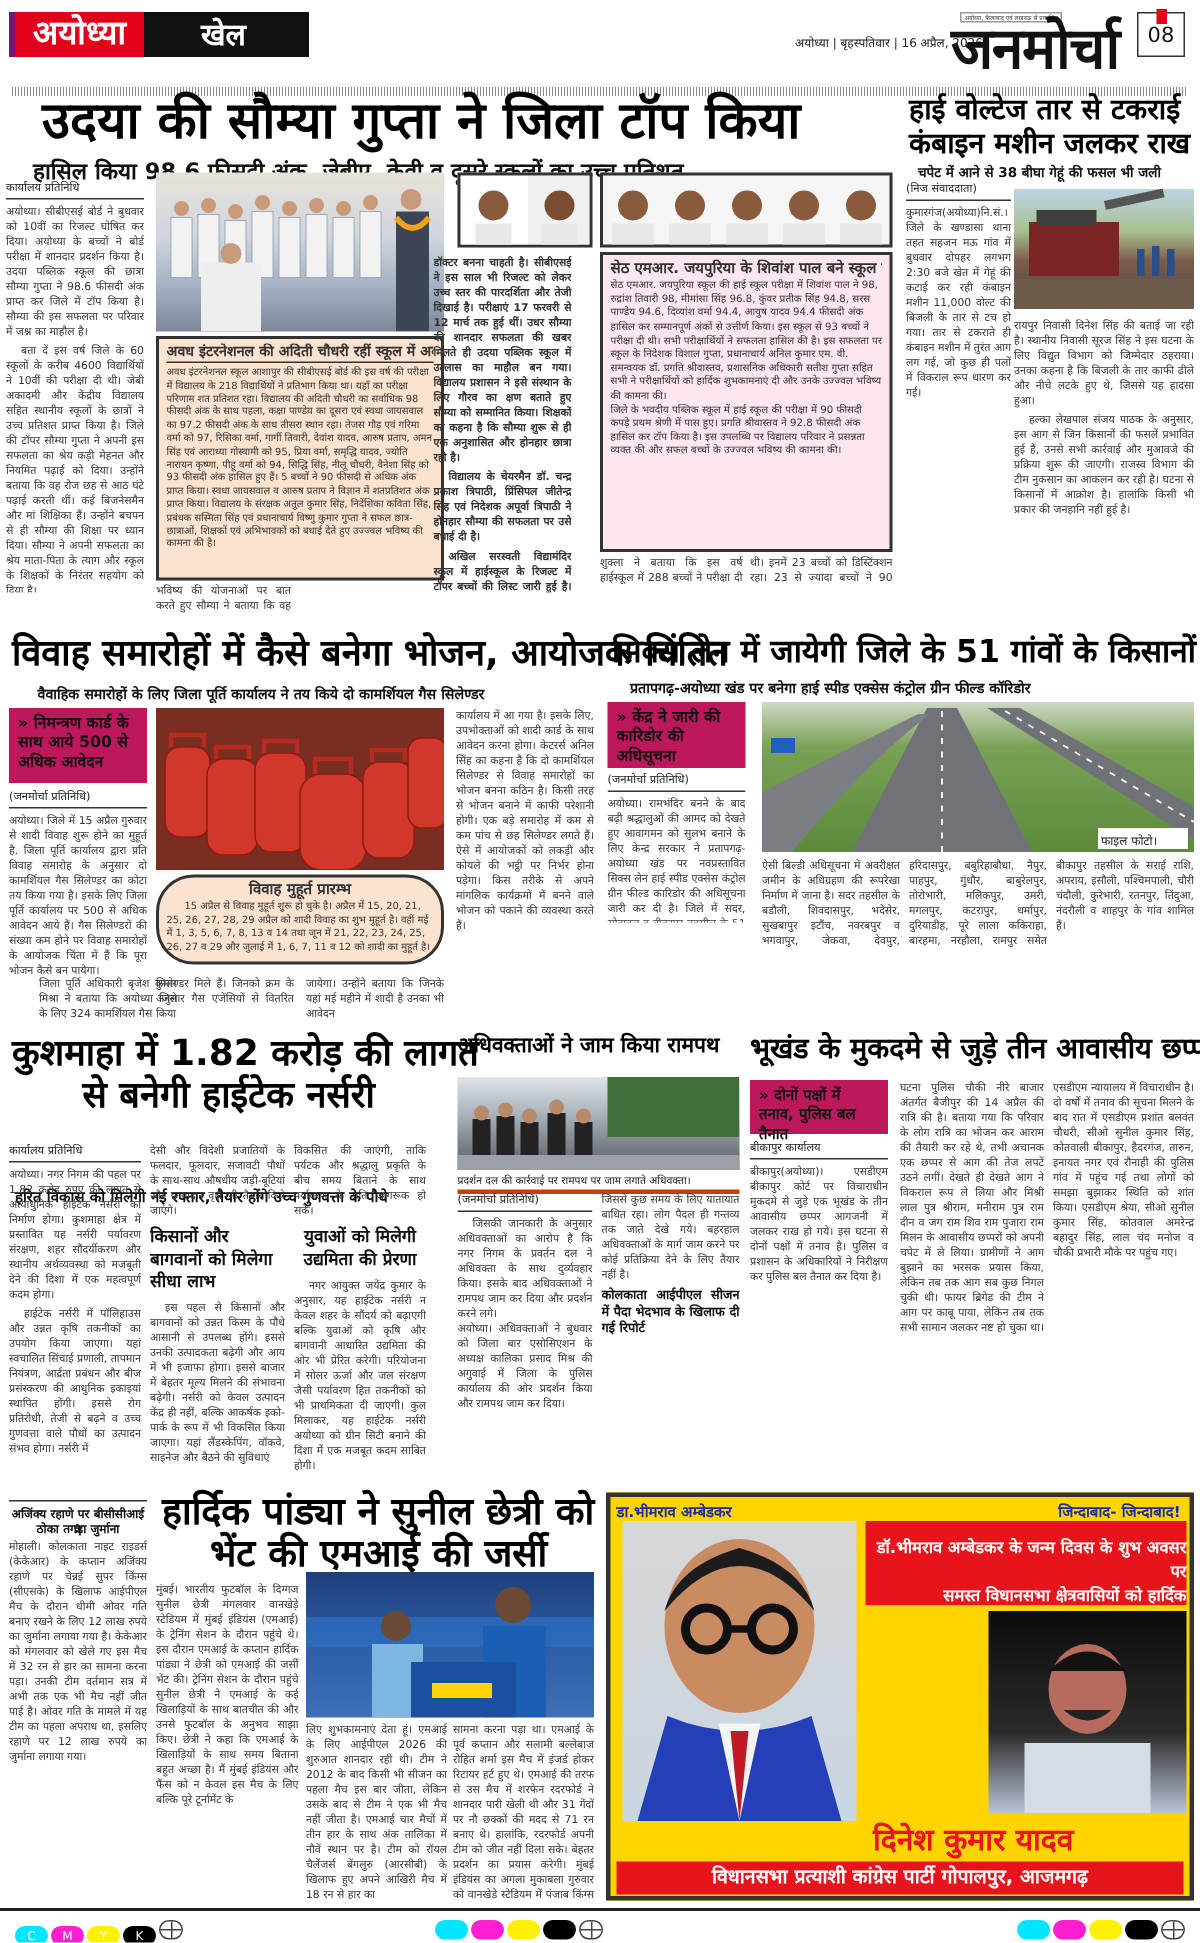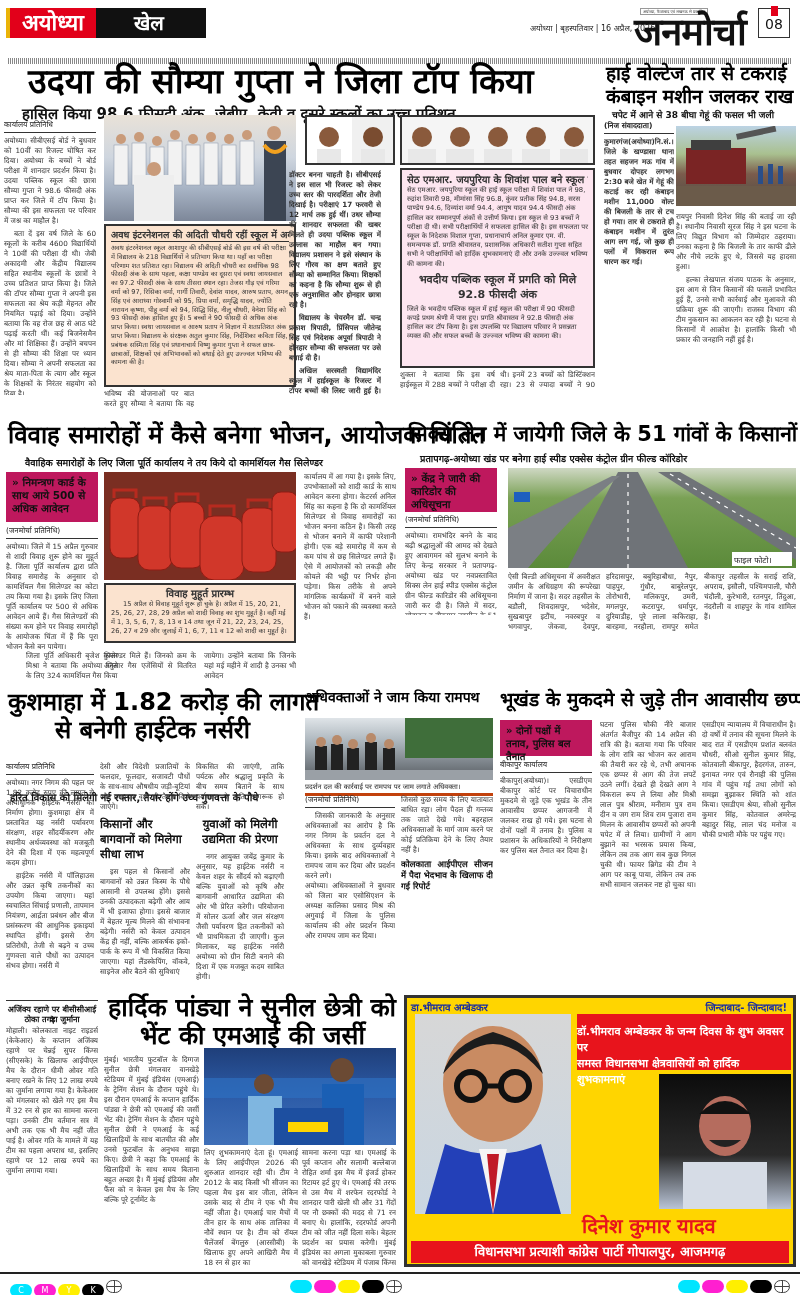--- a/index.html
+++ b/index.html
@@ -1,18 +1,18 @@
 <!DOCTYPE html>
 <html><head>
 <meta charset="utf-8">
 <style>
 *{box-sizing:border-box;margin:0;padding:0}
 body{width:800px;height:1295px;background:#fff;font-family:"DejaVu Sans",sans-serif;color:#111;position:relative;overflow:hidden}
 .abs{position:absolute}
-.sec-red{left:6px;top:8px;width:90px;height:30px;background:#e2001a;color:#fff;font-weight:bold;font-size:22px;line-height:30px;padding-left:12px;border-left:4px solid #eab308}
+.sec-red{left:6px;top:8px;width:90px;height:30px;background:#e2001a;color:#fff;font-weight:bold;font-size:22px;line-height:30px;padding-left:12px;border-left:4px solid #701a75}
 .sec-black{left:96px;top:8px;width:110px;height:30px;background:#111;color:#fff;font-weight:bold;font-size:20px;line-height:30px;padding-left:38px}
 .dateline{left:530px;top:22px;font-size:8px;color:#222}
 .tagline{left:640px;top:8px;font-size:4px;color:#333;border:1px solid #999;padding:0 2px}
 .logo{left:634px;top:12px;font-size:38px;font-weight:bold;letter-spacing:-1px;line-height:40px;font-family:"DejaVu Sans Condensed","DejaVu Sans",sans-serif}
 .pageno{left:758px;top:8px;width:32px;height:30px;border:1px solid #333;font-size:14px;text-align:center;line-height:30px}
 .pageno::before{content:"";position:absolute;left:12px;top:-3px;width:7px;height:10px;background:#e2001a}
 .rule{left:8px;top:58px;width:784px;height:6px;background:repeating-linear-gradient(90deg,#888 0 1px,#fff 1px 2px)}
 .h1{font-weight:bold;line-height:1.05;color:#000;white-space:nowrap}
 .sub{font-weight:bold;color:#111;white-space:nowrap}
 .col{font-size:7.2px;line-height:10px;color:#333;text-align:justify;overflow:hidden}
@@ -117,29 +117,28 @@
         <rect x="82" y="32" width="28" height="16"></rect>
         <rect x="120" y="32" width="28" height="16"></rect>
         <rect x="158" y="32" width="28" height="16"></rect>
       </g>
   </svg>
 </div>
 
 <div class="abs boxed pink" style="left:400px;top:168px;width:195px;height:200px;font-size:6.8px;line-height:9.2px;color:#333;">
   <div style="font-weight:bold;font-size:10px;line-height:13px;white-space:nowrap;overflow:hidden">सेठ एमआर. जयपुरिया के शिवांश पाल बने स्कूल टॉपर</div>
   <p>सेठ एमआर. जयपुरिया स्कूल की हाई स्कूल परीक्षा में शिवांश पाल ने 98, रुद्रांश तिवारी 98, मीमांसा सिंह 96.8, कुंवर प्रतीक सिंह 94.8, सरस पाण्डेय 94.6, दिव्यांश वर्मा 94.4, आयुष यादव 94.4 फीसदी अंक हासिल कर सम्मानपूर्ण अंकों से उत्तीर्ण किया। इस स्कूल से 93 बच्चों ने परीक्षा दी थी। सभी परीक्षार्थियों ने सफलता हासिल की है। इस सफलता पर स्कूल के निदेशक विशाल गुप्ता, प्रधानाचार्य अनिल कुमार एम. वी. समन्वयक डॉ. प्रगति श्रीवास्तव, प्रशासनिक अधिकारी सतीश गुप्ता सहित सभी ने परीक्षार्थियों को हार्दिक शुभकामनाएं दी और उनके उज्ज्वल भविष्य की कामना की।</p>
-  <div style="font-weight:bold;font-size:11px;line-height:15px;text-align:center;margin:3px 0">भवदीय पब्लिक स्कूल में प्रगति को मिले 92.8 फीसदी अंक</div>
   <p>जिले के भवदीय पब्लिक स्कूल में हाई स्कूल की परीक्षा में 90 फीसदी कपड़े प्रथम श्रेणी में पास हुए। प्रगति श्रीवास्तव ने 92.8 फीसदी अंक हासिल कर टॉप किया है। इस उपलब्धि पर विद्यालय परिवार ने प्रसन्नता व्यक्त की और सफल बच्चों के उज्ज्वल भविष्य की कामना की।</p>
 </div>
 <div class="abs col" style="left:400px;top:370px;width:195px;height:28px;column-count:2;column-gap:5px">शुक्ला ने बताया कि इस वर्ष हाईस्कूल में 288 बच्चों ने परीक्षा दी थी। इनमें 23 बच्चों को डिस्टिंक्शन रहा। 23 से ज्यादा बच्चों ने 90 फीसदी से ऊपर अंक लिए। दिव्या पाण्डेय 95.33 और आयुष मिश्रा 94.83 फीसदी अंक के साथ टॉप रहे।</div>
 
 <div class="abs h1" style="left:606px;top:64px;font-size:19px;">हाई वोल्टेज तार से टकराई</div>
 <div class="abs h1" style="left:606px;top:87px;font-size:19px;">कंबाइन मशीन जलकर राख</div>
 <div class="abs sub" style="left:612px;top:108px;font-size:9px;">चपेट में आने से 38 बीघा गेहूं की फसल भी जली</div>
-<div class="abs col" style="left:604px;top:121px;width:70px;height:274px;font-weight:bold;">
+<div class="abs col" style="left:604px;top:121px;width:70px;height:274px;">
   <div class="byline">(निज संवाददाता)</div>
   <p>कुमारगंज(अयोध्या)नि.सं.। जिले के खण्डासा थाना तहत सहजन मऊ गांव में बुधवार दोपहर लगभग 2:30 बजे खेत में गेहूं की कटाई कर रही कंबाइन मशीन 11,000 वोल्ट की बिजली के तार से टच हो गया। तार से टकराते ही कंबाइन मशीन में तुरंत आग लग गई, जो कुछ ही पलों में विकराल रूप धारण कर गई।</p>
 </div>
 <div class="abs photo" style="left:676px;top:126px;width:120px;height:80px;background:linear-gradient(180deg,#bcd3e4 0%,#a9c08f 35%,#7b5c4c 60%,#4a4a44 100%);">
   <svg width="120" height="80">
       <rect x="10" y="22" width="60" height="36" fill="#7a2424"></rect>
       <rect x="15" y="14" width="40" height="10" fill="#3f3f3f"></rect>
       <rect x="60" y="8" width="40" height="6" fill="#555" transform="rotate(-12 60 8)"></rect>
       <g fill="#2a4e8a">
         <rect x="82" y="40" width="5" height="18"></rect>
@@ -174,21 +173,21 @@
     </g>
     <g fill="none" stroke="#b72a1f" stroke-width="3">
         <path d="M10 26 v-8 h22 v8"></path>
         <path d="M40 34 v-8 h22 v8"></path>
         <path d="M72 30 v-8 h22 v8"></path>
         <path d="M106 44 v-10 h24 v10"></path>
         <path d="M144 36 v-8 h22 v8"></path>
       </g>
   </svg>
 </div>
-<div class="abs boxed peach" style="left:104px;top:583px;width:192px;height:60px;font-size:6.6px;line-height:9px;color:#333;">
+<div class="abs boxed peach" style="left:104px;top:583px;width:192px;height:60px;font-size:6.6px;line-height:9px;color:#333;border-radius:25px;">
   <div style="font-weight:bold;font-size:10px;text-align:center;line-height:12px">विवाह मुहूर्त प्रारम्भ</div>
   <p style="text-indent:12px">15 अप्रैल से विवाह मुहूर्त शुरू हो चुके है। अप्रैल में 15, 20, 21, 25, 26, 27, 28, 29 अप्रैल को शादी विवाह का शुभ मुहूर्त है। वहीं मई में 1, 3, 5, 6, 7, 8, 13 व 14 तथा जून में 21, 22, 23, 24, 25, 26, 27 व 29 और जुलाई में 1, 6, 7, 11 व 12 को शादी का मुहूर्त है।</p>
 </div>
 <div class="abs col" style="left:6px;top:651px;width:92px;height:30px;margin-left:20px;">जिला पूर्ति अधिकारी बृजेश कुमार मिश्रा ने बताया कि अयोध्या जिले के लिए 324 कामर्शियल गैस</div>
 <div class="abs col" style="left:104px;top:651px;width:92px;height:30px;">सिलेण्डर मिले हैं। जिनको क्रम के अनुसार गैस एजेंसियों से वितरित किया</div>
 <div class="abs col" style="left:204px;top:651px;width:92px;height:30px;">जायेगा। उन्होंने बताया कि जिनके यहां मई महीने में शादी है उनका भी आवेदन</div>
 <div class="abs col" style="left:304px;top:472px;width:92px;height:210px;">कार्यालय में आ गया है। इसके लिए, उपभोक्ताओं को शादी कार्ड के साथ आवेदन करना होगा। केटरर्स अनिल सिंह का कहना है कि दो कामर्शियल सिलेण्डर से विवाह समारोहों का भोजन बनना कठिन है। किसी तरह से भोजन बनाने में काफी परेशानी होगी। एक बड़े समारोह में कम से कम पांच से छह सिलेण्डर लगते हैं। ऐसे में आयोजकों को लकड़ी और कोयले की भट्ठी पर निर्भर होना पड़ेगा। किस तरीके से अपने मांगलिक कार्यक्रमों में बनने वाले भोजन को पकाने की व्यवस्था करते हैं।</div>
 
 <div class="abs h1" style="left:408px;top:423px;font-size:21px;">सिक्स लेन में जायेगी जिले के 51 गांवों के किसानों की जमीन</div>
 <div class="abs sub" style="left:420px;top:452px;font-size:9.5px;">प्रतापगढ़-अयोध्या खंड पर बनेगा हाई स्पीड एक्सेस कंट्रोल ग्रीन फील्ड कॉरिडोर</div>
@@ -301,21 +300,21 @@
       <ellipse cx="78" cy="70" rx="50" ry="58" fill="#c98b62"></ellipse>
       <path d="M28 60 Q78 0 128 60 Q120 30 78 18 Q36 30 28 60" fill="#1c1c1c"></path>
       <circle cx="56" cy="72" r="14" fill="none" stroke="#111" stroke-width="6"></circle>
       <circle cx="100" cy="72" r="14" fill="none" stroke="#111" stroke-width="6"></circle>
       <line x1="70" y1="72" x2="86" y2="72" stroke="#111" stroke-width="5"></line>
       <path d="M10 200 L30 130 Q78 150 126 130 L146 200 Z" fill="#2340b8"></path>
       <path d="M64 135 L78 200 L92 135 Z" fill="#f5f5f5"></path>
       <path d="M72 140 L78 200 L84 140 Z" fill="#c01a26"></path>
     </svg>
   </div>
-  <div class="abs" style="left:170px;top:16px;width:214px;height:56px;background:#e8141c;color:#fff;font-weight:bold;font-size:11px;line-height:16px;text-align:left;padding-top:10px">
+  <div class="abs" style="left:170px;top:16px;width:214px;height:56px;background:#e8141c;color:#fff;font-weight:bold;font-size:11px;line-height:16px;text-align:right;padding-top:10px">
     <div>डॉ.भीमराव अम्बेडकर के जन्म दिवस के शुभ अवसर पर</div>
     <div>समस्त विधानसभा क्षेत्रवासियों को हार्दिक शुभकामनाएं</div>
   </div>
   <div class="abs photo" style="left:252px;top:76px;width:132px;height:135px;background:linear-gradient(180deg,#0c0c0c 0%,#2a2a2a 60%,#b9c4d6 100%);">
     <svg width="132" height="135">
       <ellipse cx="66" cy="52" rx="26" ry="30" fill="#b56c5e"></ellipse>
       <path d="M40 40 Q66 14 92 40" fill="#111"></path>
       <path d="M50 66 Q66 80 82 66" fill="#222"></path>
       <rect x="24" y="88" width="84" height="47" fill="#d6dce6"></rect>
     </svg>

